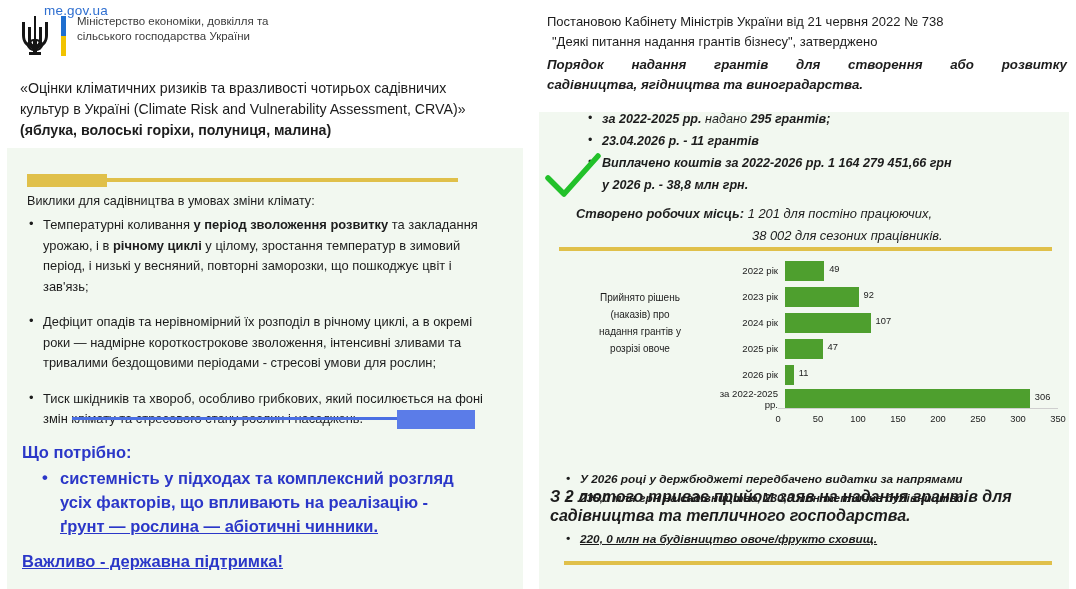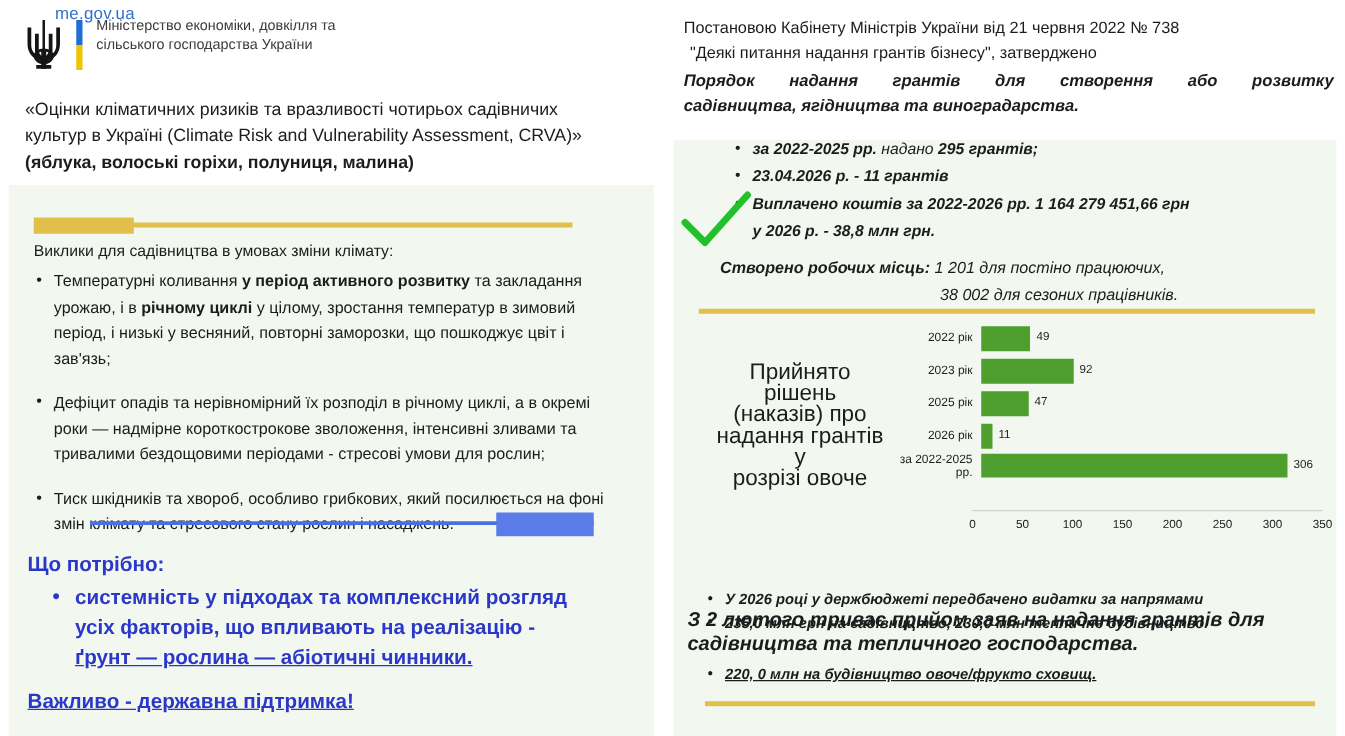--- a/index.html
+++ b/index.html
@@ -76,21 +76,21 @@
         font-style:italic;color:#1c1c1c;}
   .jobs .ttl{font-weight:bold;}
   .jobs .l2{display:block;margin-left:176px;}
 
   .gold-div-1{position:absolute;left:29px;top:247px;width:493px;height:3.5px;background:#e0c04a;}
   .gold-div-2{position:absolute;left:34px;top:561px;width:488px;height:3.5px;background:#e0c04a;}
 
   
   .chart{position:absolute;left:18px;top:258px;width:510px;height:178px;}
   .chart-sidelabel{position:absolute;left:22px;top:31px;width:140px;text-align:center;
-                   font-size:18px;line-height:17px;color:#1c1c1c;}
+                   font-size:10px;line-height:17px;color:#1c1c1c;}
   .chart-rows{position:absolute;left:166px;top:0;width:344px;}
   .crow{display:flex;align-items:center;height:25px;margin-bottom:1px;}
   .crow .clab{width:64px;text-align:right;padding-right:7px;font-size:9.6px;color:#222;flex:0 0 auto;}
   .crow .ctrack{position:relative;flex:1 1 auto;height:100%;}
   .crow .cbar{position:absolute;left:0;top:2.5px;height:20px;background:#4e9f2e;}
   .crow .cval{position:absolute;top:6px;font-size:9.3px;color:#222;white-space:nowrap;}
   .crow.total{height:21px;}
   .crow.total .cbar{top:1px;height:19px;}
   .crow.total .cval{top:4px;}
   .axis{position:absolute;left:230px;top:155px;width:280px;height:18px;}
@@ -143,21 +143,21 @@
       <span class="b">(яблука, волоські горіхи, полуниця, малина)</span>
     </div>
 
     <div class="goldblock"></div>
     <div class="goldline"></div>
 
     <div class="chal-title">Виклики для садівництва в умовах зміни клімату:</div>
 
     <ul class="bullets">
       <li>
-        <span>Температурні коливання </span><span class="b">у період активного розвитку</span><span> та закладання урожаю,  і в </span><span class="b">річному циклі</span><span> у цілому,  зростання температур в зимовий період, і низькі у весняний, повторні заморозки, що пошкоджує цвіт і зав'язь;</span>
+        <span>Температурні коливання </span><span class="b">у період зволоження розвитку</span><span> та закладання урожаю,  і в </span><span class="b">річному циклі</span><span> у цілому,  зростання температур в зимовий період, і низькі у весняний, повторні заморозки, що пошкоджує цвіт і зав'язь;</span>
       </li>
       <li>
         <span>Дефіцит опадів та нерівномірний їх розподіл в річному циклі, а в окремі роки — надмірне короткострокове зволоження, інтенсивні зливами та тривалими бездощовими періодами - стресові умови для рослин;</span>
       </li>
       <li>
         <span>Тиск шкідників та хвороб, особливо грибкових, який посилюється на фоні змін клімату та стресового стану рослин і насаджень.</span>
       </li>
     </ul>
 
     <div class="blueline"></div>
@@ -227,20 +227,27 @@
           <div class="ctrack">
             <div class="cbar" style="width: 39.2px; background: rgb(78, 159, 46);"></div>
             <div class="cval" style="left: 44.2px;">49</div>
           </div>
         </div>
         <div class="crow">
           <div class="clab">2023 рік</div>
           <div class="ctrack">
             <div class="cbar" style="width: 73.6px; background: rgb(78, 159, 46);"></div>
             <div class="cval" style="left: 78.6px;">92</div>
+          </div>
+        </div>
+        <div class="crow">
+          <div class="clab">2024 рік</div>
+          <div class="ctrack">
+            <div class="cbar" style="width: 85.6px; background: rgb(78, 159, 46);"></div>
+            <div class="cval" style="left: 90.6px;">107</div>
           </div>
         </div>
         <div class="crow">
           <div class="clab">2025 рік</div>
           <div class="ctrack">
             <div class="cbar" style="width: 37.6px; background: rgb(78, 159, 46);"></div>
             <div class="cval" style="left: 42.6px;">47</div>
           </div>
         </div>
         <div class="crow">

